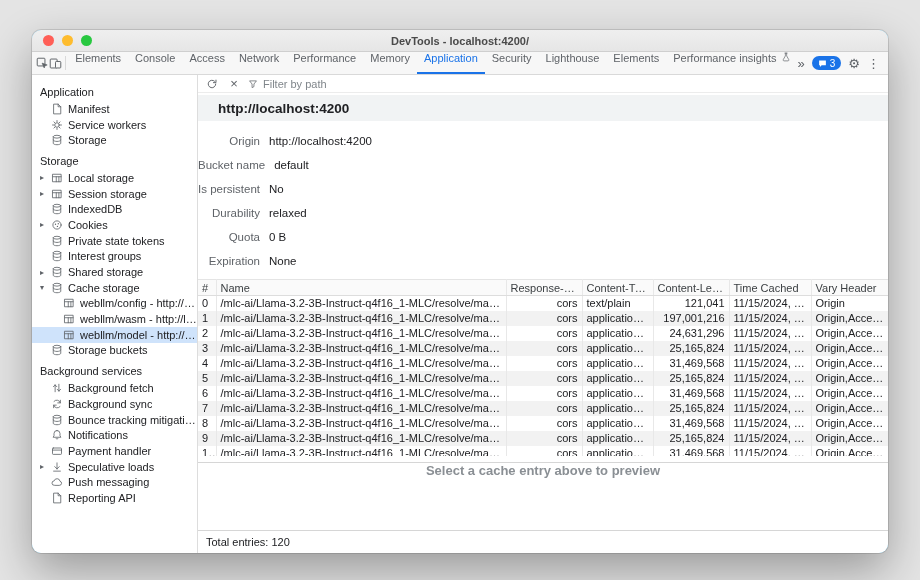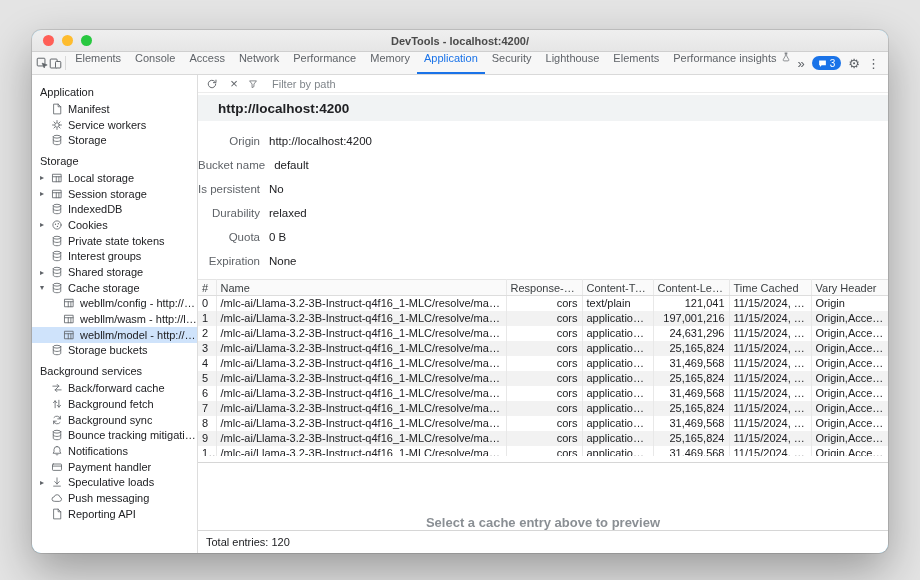--- a/index.html
+++ b/index.html
@@ -44,21 +44,21 @@
   .tree-icon { flex:0 0 17px; display:flex; align-items:center; }
   .tree-icon svg { width:12px; height:12px; }
   .tree-label { font-size:11px; white-space:nowrap; overflow:hidden; text-overflow:ellipsis; color:#202124; }
 
   
   .content { flex:1; display:flex; flex-direction:column; min-width:0; background:#fff; }
   .content-toolbar { flex:0 0 18px; display:flex; align-items:center; gap:6px; padding:0 6px; border-bottom:1px solid #ececec; }
   .ct-btn { display:flex; align-items:center; justify-content:center; width:16px; height:16px; color:#5f6368; }
   .ct-btn svg { width:12px; height:12px; }
   .close-x { font-size:13px; line-height:1; color:#5f6368; }
-  .filter-wrap { display:flex; align-items:center; gap:14px; }
+  .filter-wrap { display:flex; align-items:center; gap:5px; }
   .filter-wrap svg { width:10px; height:10px; }
   .filter-input { border:none; outline:none; background:transparent; font-size:11px; width:220px; color:#202124;
     font-family:"Liberation Sans","DejaVu Sans",sans-serif; }
   .filter-input::placeholder { color:#80868b; }
 
   .report { flex:1 1 auto; overflow:hidden; min-height:0; }
   .origin-header { height:26px; margin-top:2px; background:#f1f3f4; display:flex; align-items:center; padding:0 20px;
     font-size:13.5px; font-weight:bold; color:#202124; }
   .details { padding:8px 0 6px; }
   .detail-row { display:flex; align-items:center; height:24px; font-size:11.5px; }
@@ -66,21 +66,21 @@
   .detail-value { margin-left:9px; color:#202124; }
 
   table.grid { width:100%; border-collapse:collapse; table-layout:fixed; font-size:11px; border-top:1px solid #e4e4e4; }
   table.grid th, table.grid td { white-space:nowrap; overflow:hidden; text-overflow:ellipsis; padding:0 4px; }
   table.grid th { height:16px; font-weight:normal; text-align:left; background:#fafafa; border-bottom:1px solid #ddd; color:#3c4043; }
   table.grid td { height:15px; line-height:15px; }
   table.grid th + th, table.grid td + td { border-left:1px solid #e8e8e8; }
   table.grid tbody tr:nth-child(even) { background:#f2f2f2; }
   .al-right { text-align:right !important; }
 
-  .preview { flex:0 0 68px; border-top:1px solid #d6d6d6; display:flex; align-items:flex-end; justify-content:center;
+  .preview { flex:0 0 68px; border-top:1px solid #d6d6d6; display:flex; align-items:flex-start; justify-content:center;
     color:#8a8f94; font-size:13px; font-weight:bold;margin-top:6px; }
   .statusbar { flex:0 0 23px; border-top:1px solid #d6d6d6; display:flex; align-items:center; padding:0 8px; font-size:11px; color:#202124; }
 </style>
 </head>
 <body>
 
 <div class="window">
 
   <div class="titlebar">
     <div class="traffic">
@@ -316,29 +316,20 @@
           <span class="tree-icon">
             <svg viewBox="0 0 16 16">
               <ellipse cx="8" cy="3.6" rx="5" ry="1.9" fill="none" stroke="#5f6368" stroke-width="1.1" stroke-linecap="round" stroke-linejoin="round"></ellipse>
               <path d="M3 3.6v8.8c0 1 2.2 1.9 5 1.9s5-.9 5-1.9V3.6" fill="none" stroke="#5f6368" stroke-width="1.1" stroke-linecap="round" stroke-linejoin="round"></path>
               <path d="M3 8c0 1 2.2 1.9 5 1.9S13 9 13 8" fill="none" stroke="#5f6368" stroke-width="1.1" stroke-linecap="round" stroke-linejoin="round"></path>
             </svg>
           </span>
           <span class="tree-label">Storage buckets</span>
         </div>
         <div class="section-header">Background services</div>
-        <div class="tree-item">
-          <span class="arrow"></span>
-          <span class="tree-icon">
-            <svg viewBox="0 0 16 16">
-              <path d="M2.5 5.5h8M8.2 3.2l2.3 2.3-2.3 2.3M13.5 10.5h-8M7.8 8.2l-2.3 2.3 2.3 2.3" fill="none" stroke="#5f6368" stroke-width="1.1" stroke-linecap="round" stroke-linejoin="round"></path>
-            </svg>
-          </span>
-          <span class="tree-label">Back/forward cache</span>
-        </div>
         <div class="tree-item">
           <span class="arrow"></span>
           <span class="tree-icon">
             <svg viewBox="0 0 16 16">
               <path d="M5.5 13V4M5.5 4L3.2 6.3M5.5 4l2.3 2.3M10.5 3v9M10.5 12L8.2 9.7M10.5 12l2.3-2.3" fill="none" stroke="#5f6368" stroke-width="1.1" stroke-linecap="round" stroke-linejoin="round"></path>
             </svg>
           </span>
           <span class="tree-label">Background fetch</span>
         </div>
         <div class="tree-item">

